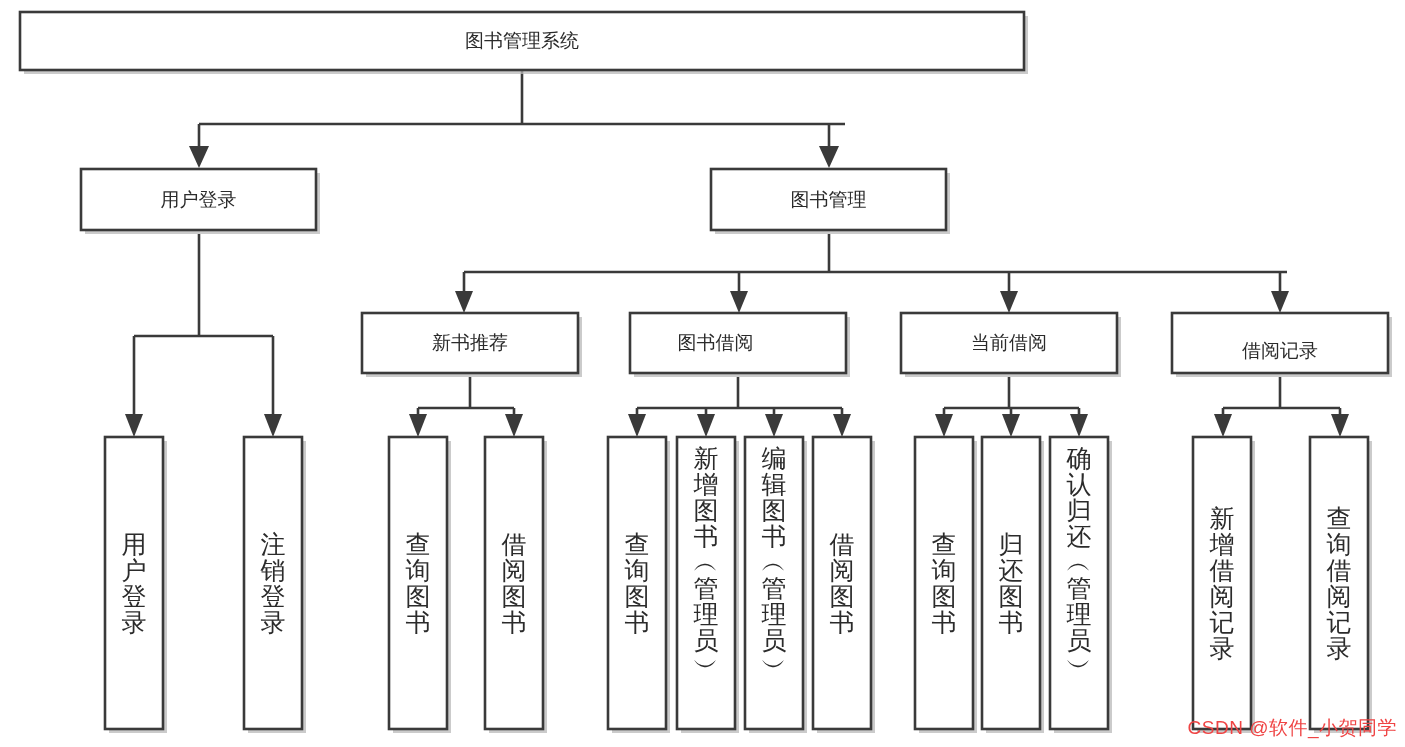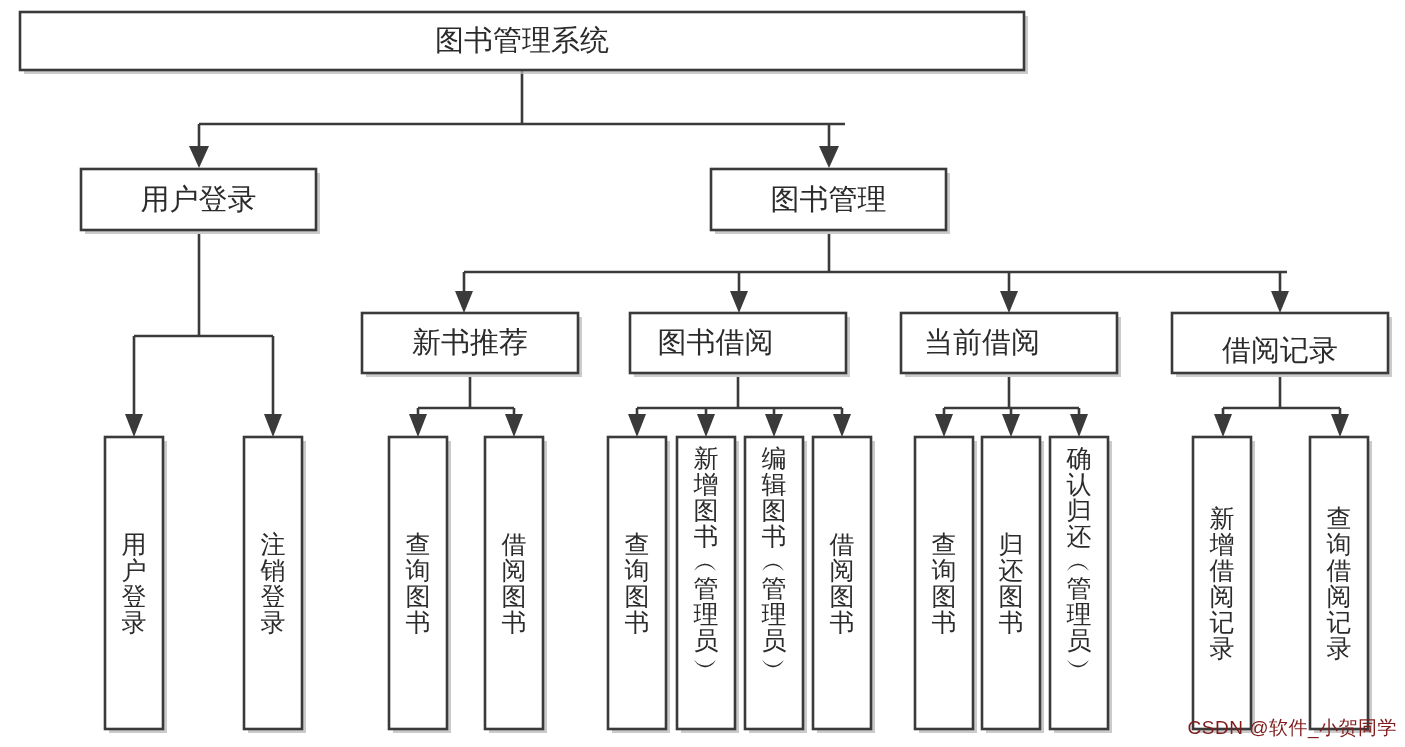--- a/index.html
+++ b/index.html
@@ -45,21 +45,21 @@
   .arrow-head {
     fill: #3a3a3a;
     stroke: none;
   }
   .watermark {
     position: absolute;
     right: 8px;
     bottom: 6px;
     font-family: "Liberation Sans", "DejaVu Sans", sans-serif;
     font-size: 19px;
-    color: #7f1d1d;
+    color: #ef4444;
     white-space: nowrap;
     letter-spacing: 0.5px;
     pointer-events: none;
   }
   .vtext-holder {
     position: absolute;
     display: flex;
     flex-direction: column;
     align-items: center;
     justify-content: center;
@@ -70,21 +70,21 @@
     pointer-events: none;
   }
   .vtext-holder span {
     display: block;
   }
   .htext-holder {
     position: absolute;
     display: flex;
     align-items: center;
     justify-content: center;
-    font-size: 29px;
+    font-size: 19px;
     color: #2b2b2b;
     box-sizing: border-box;
     pointer-events: none;
   }
 </style>
 </head>
 <body>
 
 <div id="diagram-root">
 
@@ -208,21 +208,21 @@
     </g>
   </svg>
 
   <div class="htext-holder" style="left:20px; top:12px; width:1004px; height:58px;">图书管理系统</div>
 
   <div class="htext-holder" style="left:81px; top:169px; width:235px; height:61px;">用户登录</div>
   <div class="htext-holder" style="left:362px; top:313px; width:216px; height:60px;">新书推荐</div>
 
   <div class="htext-holder" style="left:711px; top:169px; width:235px; height:61px;">图书管理</div>
   <div class="htext-holder" style="left:630px; top:313px; width:171px; height:60px;">图书借阅</div>
-  <div class="htext-holder" style="left:874px; top:313px; width:216px; height:60px;">当前借阅</div>
+  <div class="htext-holder" style="left:901px; top:313px; width:216px; height:60px;">当前借阅</div>
   <div class="htext-holder" style="left:1172px; top:313px; width:216px; height:76px;">借阅记录</div>
 
   <div class="vtext-holder" style="left:105px; top:437px; width:58px; height:292px;">
       <span>用</span>
       <span>户</span>
       <span>登</span>
       <span>录</span>
     </div>
   <div class="vtext-holder" style="left:244px; top:437px; width:58px; height:292px;">
       <span>注</span>

